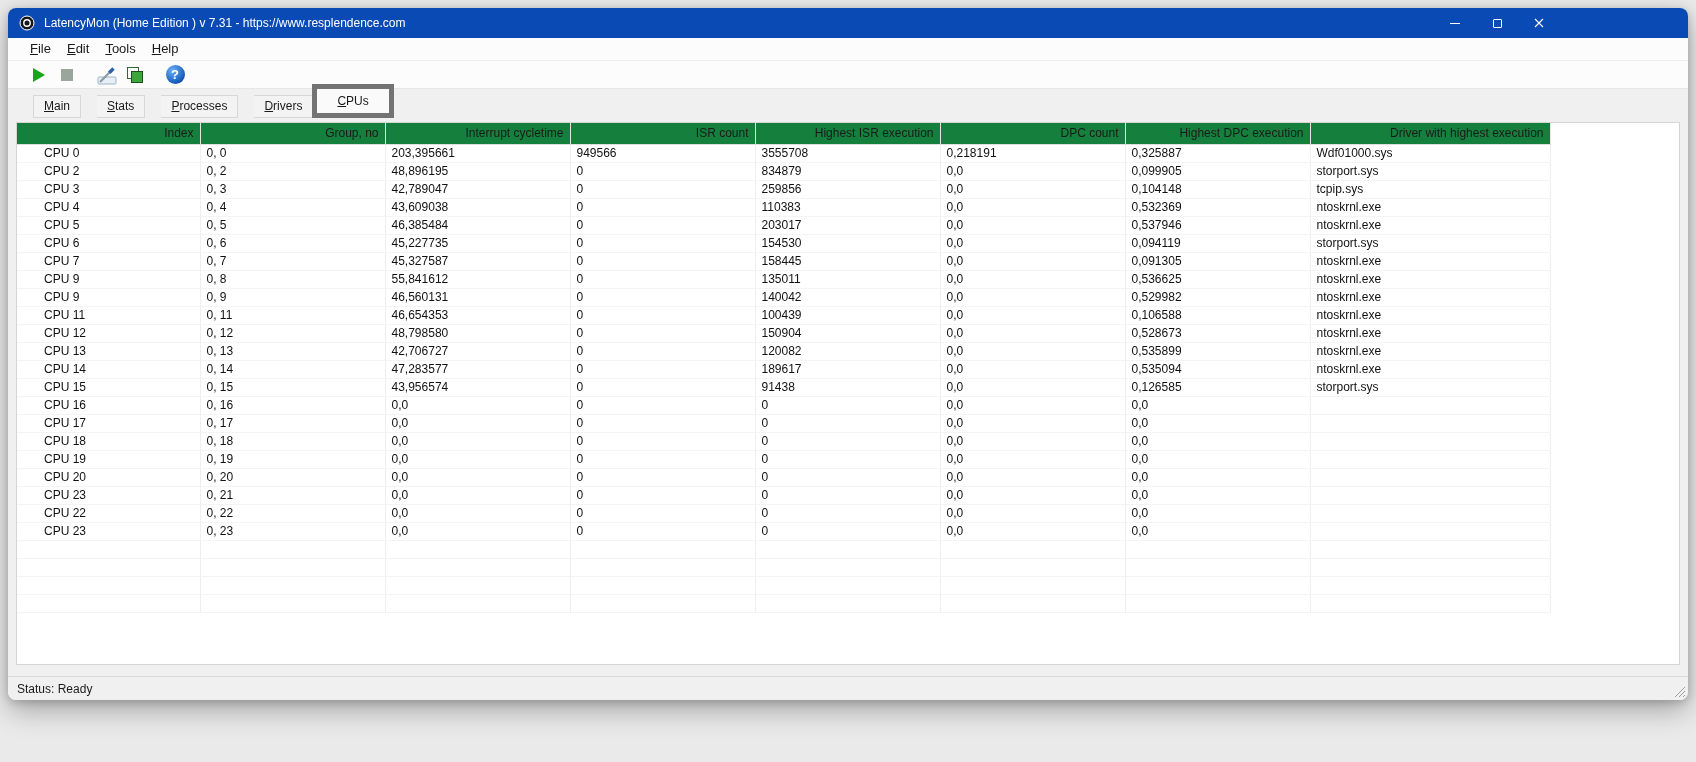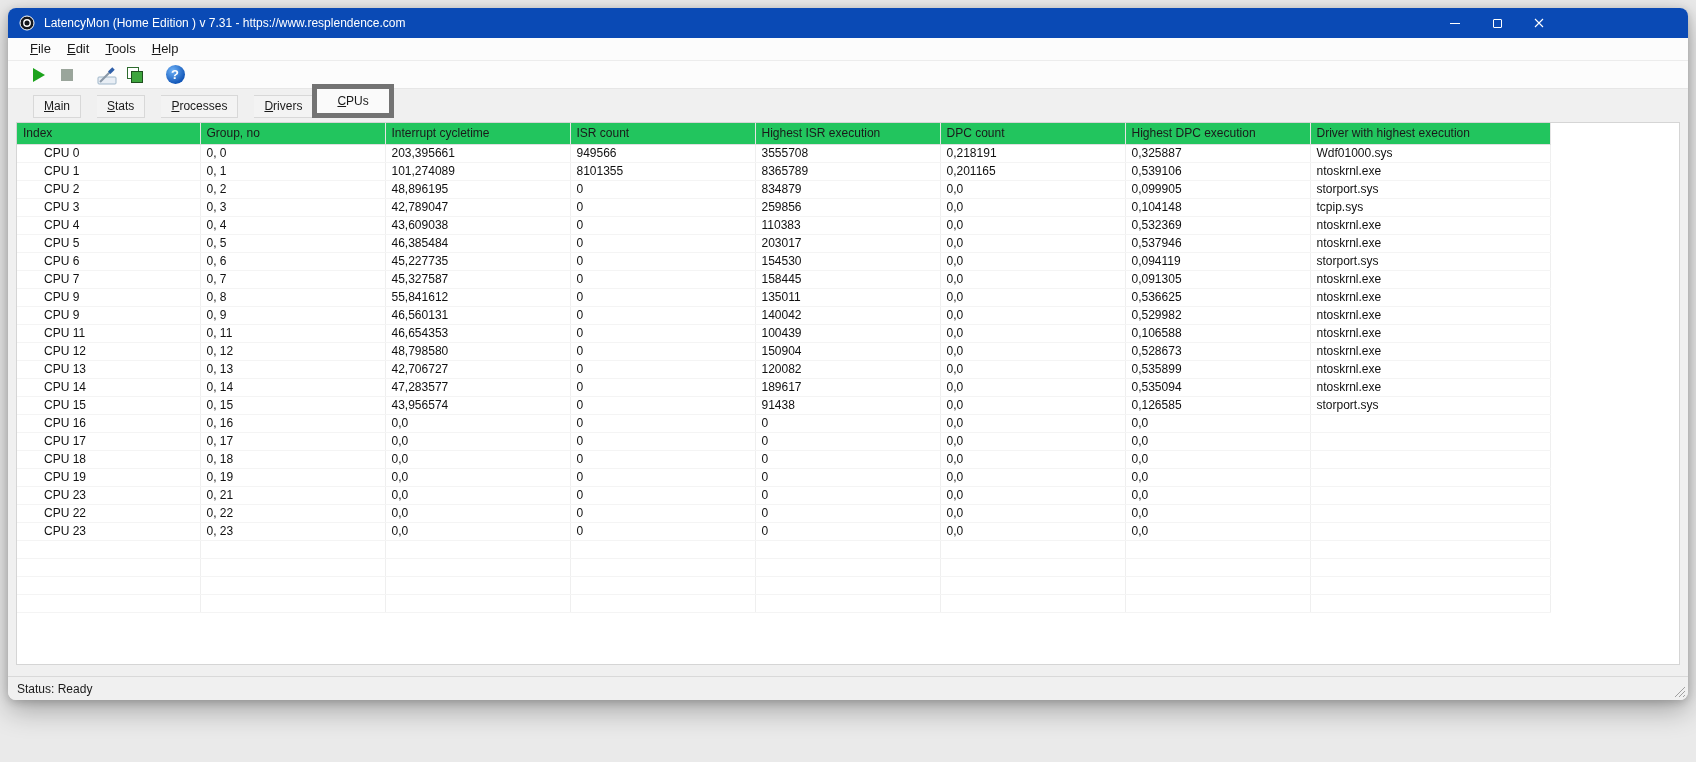--- a/index.html
+++ b/index.html
@@ -44,23 +44,23 @@
          background:#f3f3f3; border:1px solid #d8d8d8; border-left-width:0; cursor:default;margin-left:16px; }
   .tab:first-child { border-left-width:1px; }
   .tab::first-letter { text-decoration:underline; }
   .tab.active { background:#fafafa; border:5px solid #737373; padding:4px 20px 4px; margin-left:-1px;
                 position:relative; z-index:2; }
 
   
   .listview { position:absolute; top:114px; left:8px; width:1664px; height:543px;
               background:#fff; border:1px solid #d5d5d5; overflow:hidden; }
   table.cpu { border-collapse:collapse; table-layout:fixed; width:1533px; font-size:12px; color:#111; }
-  table.cpu th { font-weight:400; text-align:left; height:21px; padding:0 6px;
+  table.cpu th { font-weight:400; text-align:right; height:21px; padding:0 6px;
                  border-right:1px solid #e4e4e4; border-bottom:1px solid #dfdfdf;
-                 white-space:nowrap; overflow:hidden; color:#1a1a1a; background:#22c55e;margin-top:37px; }
+                 white-space:nowrap; overflow:hidden; color:#1a1a1a; background:#15803d;margin-top:37px; }
   table.cpu td { height:18px; padding:0 6px; border-right:1px solid #efefef; border-bottom:1px solid #f4f4f4;
                  white-space:nowrap; overflow:hidden; }
   table.cpu td.c-index { padding-left:27px; }
 
   
   .statusbar { position:absolute; left:0; bottom:0; width:100%; height:24px; background:#f0f0f0;
                border-top:1px solid #d9d9d9; display:flex; align-items:center; padding-left:9px;
                font-size:12px; color:#1a1a1a; }
   .grip { position:absolute; right:2px; bottom:2px; }
 </style>
@@ -161,30 +161,20 @@
             <td class="c-index">CPU 0</td>
             <td>0, 0</td>
             <td>203,395661</td>
             <td>949566</td>
             <td>3555708</td>
             <td>0,218191</td>
             <td>0,325887</td>
             <td>Wdf01000.sys</td>
           </tr>
           <tr>
-            <td class="c-index">CPU 1</td>
-            <td>0, 1</td>
-            <td>101,274089</td>
-            <td>8101355</td>
-            <td>8365789</td>
-            <td>0,201165</td>
-            <td>0,539106</td>
-            <td>ntoskrnl.exe</td>
-          </tr>
-          <tr>
             <td class="c-index">CPU 2</td>
             <td>0, 2</td>
             <td>48,896195</td>
             <td>0</td>
             <td>834879</td>
             <td>0,0</td>
             <td>0,099905</td>
             <td>storport.sys</td>
           </tr>
           <tr>
@@ -333,20 +323,30 @@
             <td>0,0</td>
             <td>0</td>
             <td>0</td>
             <td>0,0</td>
             <td>0,0</td>
             <td></td>
           </tr>
           <tr>
             <td class="c-index">CPU 19</td>
             <td>0, 19</td>
+            <td>0,0</td>
+            <td>0</td>
+            <td>0</td>
+            <td>0,0</td>
+            <td>0,0</td>
+            <td></td>
+          </tr>
+          <tr>
+            <td class="c-index">CPU 20</td>
+            <td>0, 20</td>
             <td>0,0</td>
             <td>0</td>
             <td>0</td>
             <td>0,0</td>
             <td>0,0</td>
             <td></td>
           </tr>
           <tr>
             <td class="c-index">CPU 23</td>
             <td>0, 21</td>

